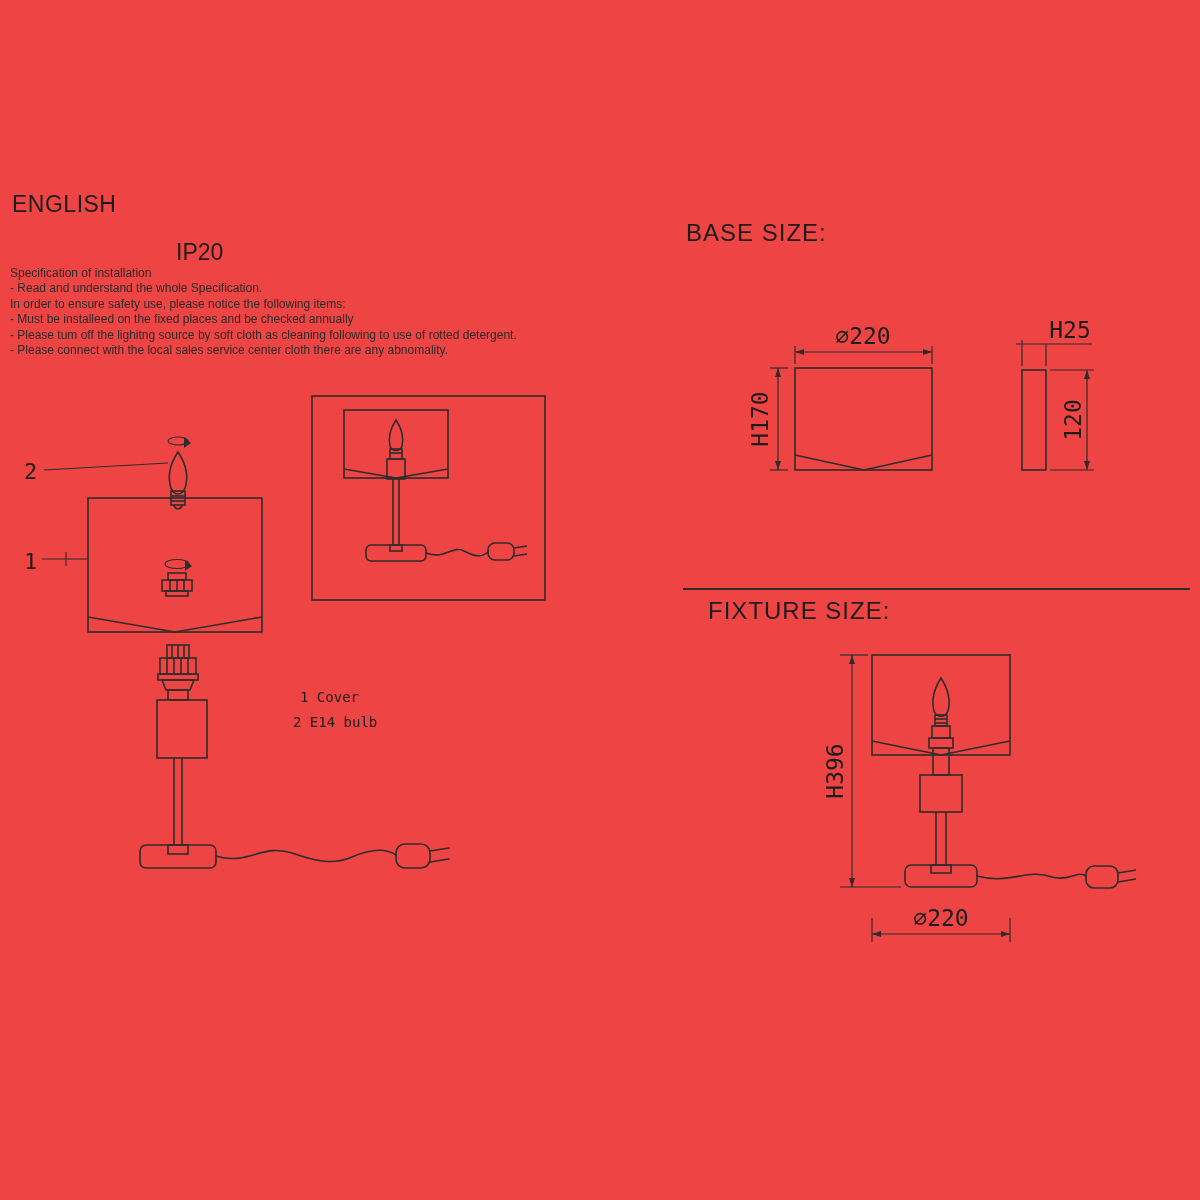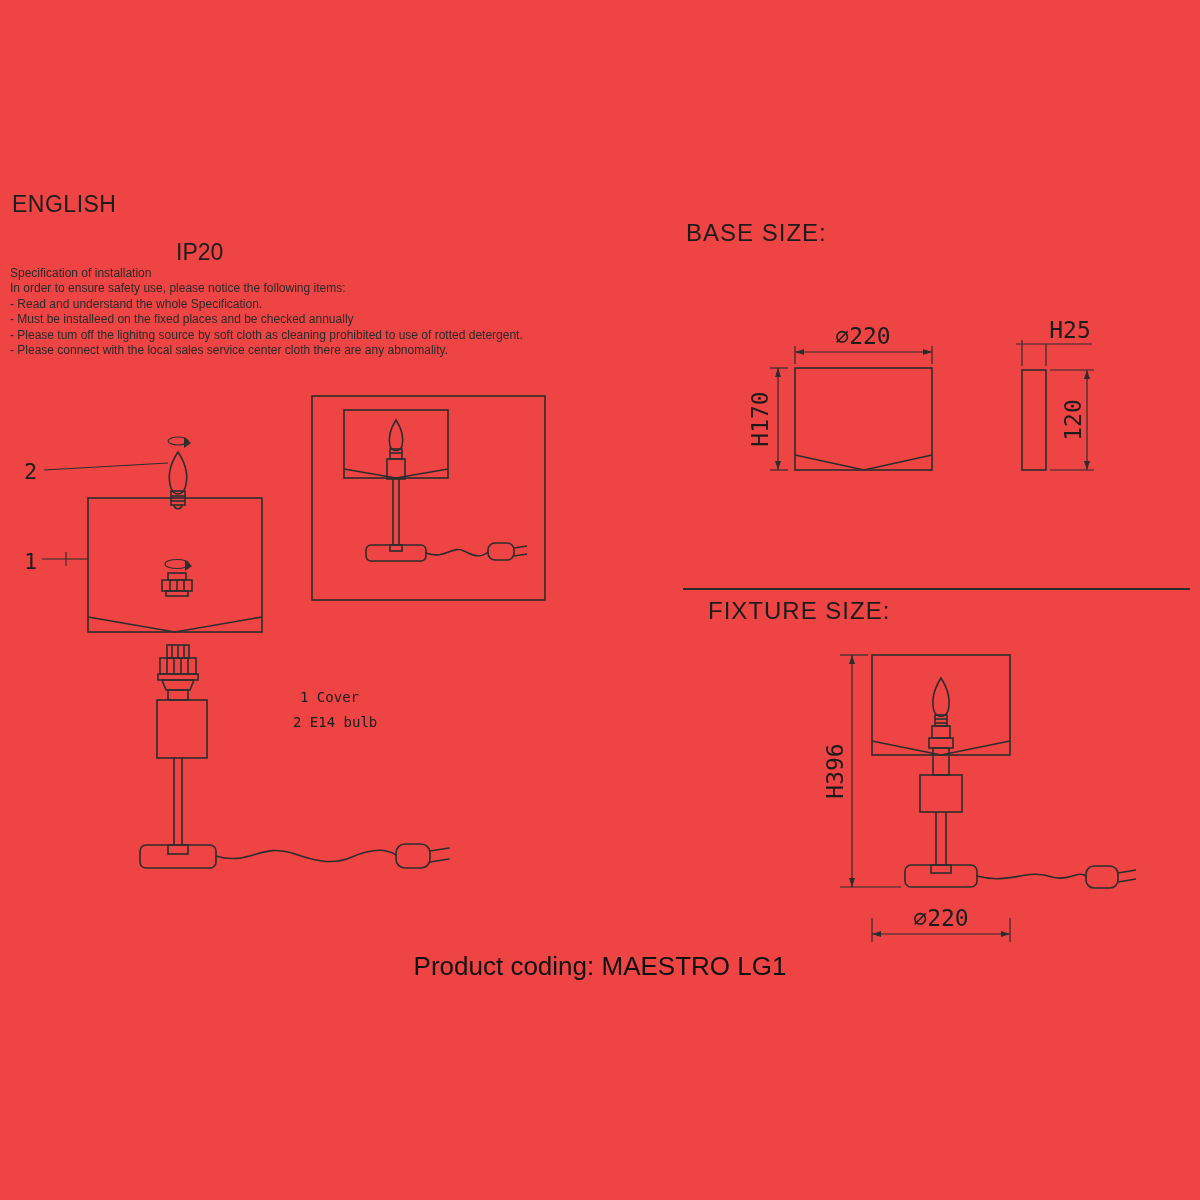--- a/index.html
+++ b/index.html
@@ -31,31 +31,30 @@
 </head>
 <body>
 
 <div class="page">
 
   <span class="abs lang-label">ENGLISH</span>
   <span class="abs ip-label">IP20</span>
 
   <div class="abs spec-block">
     <div>Specification of installation</div>
+    <div>- Read and understand the whole Specification.</div>
     <div>In order to ensure safety use, please notice the following items:</div>
-    <div>- Read and understand the whole Specification.</div>
     <div>- Must be installeed on the fixed places and be checked annually</div>
-    <div>- Please tum off the lighitng source by soft cloth as cleaning prohibited to use of rotted detergent.</div>
+    <div>- Please tum off the lighitng source by soft cloth as cleaning following to use of rotted detergent.</div>
     <div>- Please connect with the local sales service center cloth there are any abnomality.</div>
   </div>
 
   <div class="abs section-title base-title">BASE SIZE:</div>
   <div class="abs section-title fixture-title">FIXTURE SIZE:</div>
   <div class="abs divider"></div>
-  <div class="abs footer-line">Product coding: MAESTRO LG1</div>
 
   <svg class="abs" style="left:0;top:385px" width="580" height="515" viewBox="0 0 580 515">
 
     <g stroke="#2d2d2d" fill="none" stroke-width="1.6">
       <rect x="312" y="11" width="233" height="204"></rect>
       <rect x="344" y="25" width="104" height="68"></rect>
       <polyline points="344,84 396,93 448,84"></polyline>
       <path d="M396,35 C402,44 404,52 402,61 C400,67 392,67 390,61 C388,52 390,44 396,35 Z"></path>
       <rect x="390" y="64" width="12" height="10"></rect>
       <line x1="390" y1="68" x2="402" y2="68"></line>

